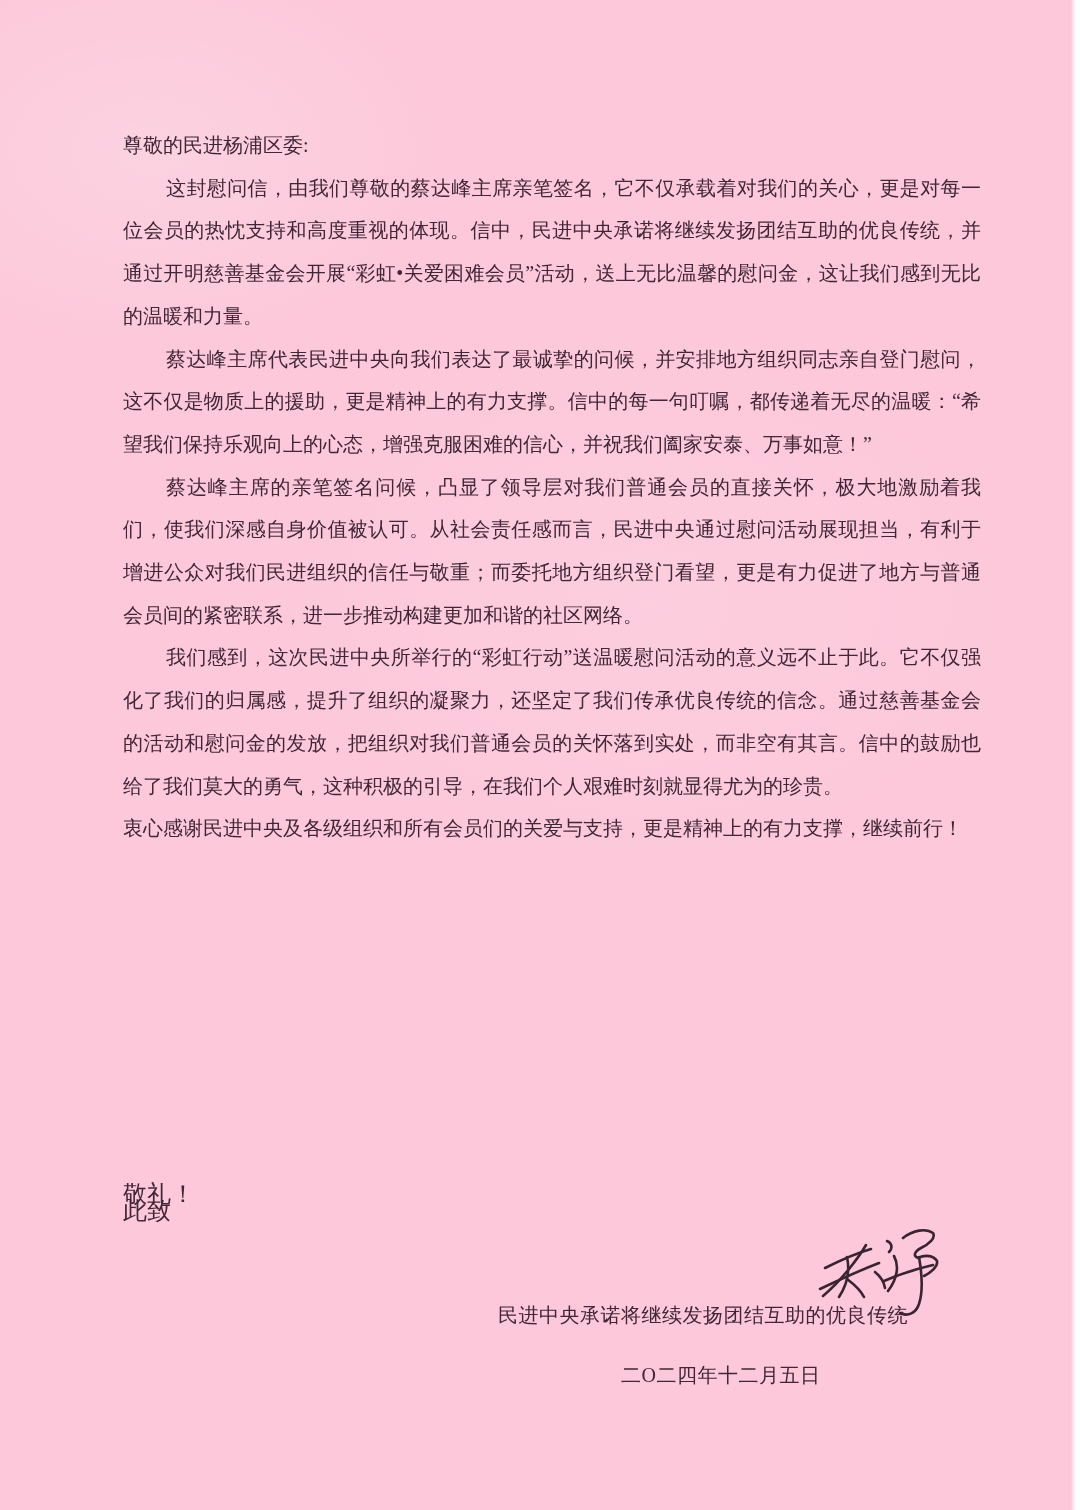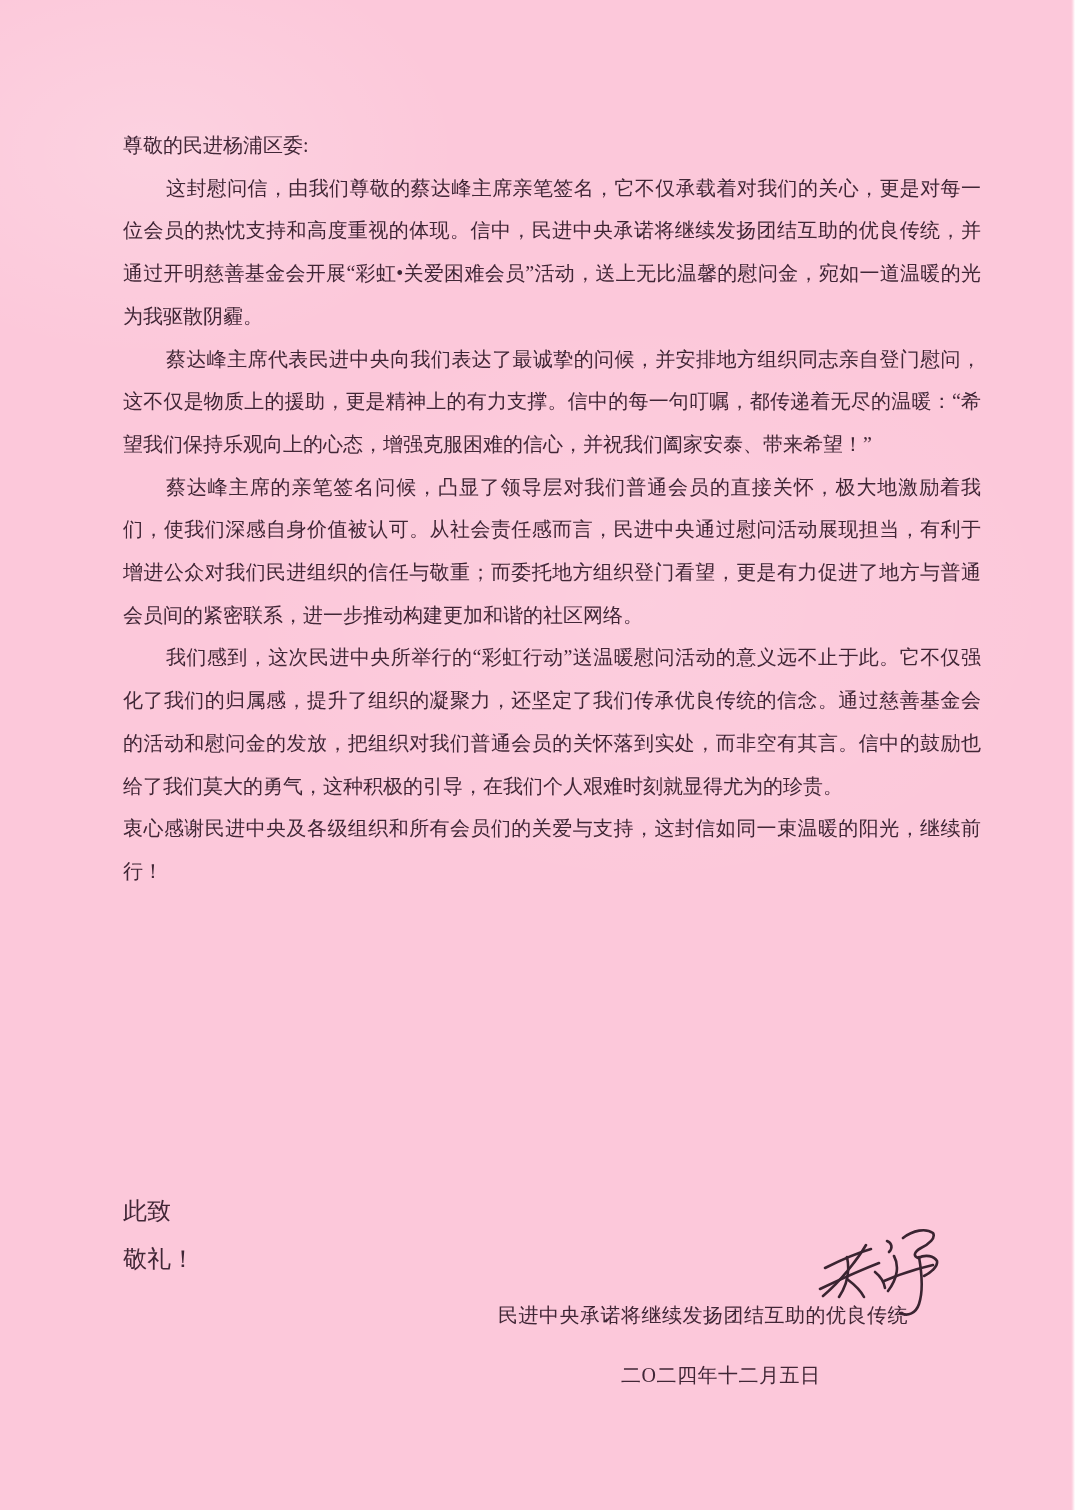--- a/index.html
+++ b/index.html
@@ -34,21 +34,21 @@
   }
   .content p { margin:0; }
   .indent { text-indent:2.15em; }
 
   .cishi, .jingli {
     position:absolute; left:123px;
     font-size:24px; line-height:30px;
     margin:0;
   }
   .cishi { top:1196px; }
-  .jingli { top:1244px; }
+  .jingli { top:1179px; }
 
   .signature-svg {
     position:absolute; left:800px; top:1200px;
     width:170px; height:140px;
   }
   .signature-svg path {
     fill:none;
     stroke:#3a2431;
     stroke-width:2.6;
     stroke-linecap:round;
@@ -66,25 +66,25 @@
     letter-spacing:0.5px;
   }
 </style>
 </head>
 <body>
 
 <div class="page">
 
   <div class="content">
     <p class="salutation">尊敬的民进杨浦区委:</p>
-    <p class="para indent">这封慰问信，由我们尊敬的蔡达峰主席亲笔签名，它不仅承载着对我们的关心，更是对每一位会员的热忱支持和高度重视的体现。信中，民进中央承诺将继续发扬团结互助的优良传统，并通过开明慈善基金会开展“彩虹•关爱困难会员”活动，送上无比温馨的慰问金，宛如一道温暖的光为我驱散阴霾。</p>
-    <p class="para indent">蔡达峰主席代表民进中央向我们表达了最诚挚的问候，并安排地方组织同志亲自登门慰问，这不仅是物质上的援助，更是精神上的有力支撑。信中的每一句叮嘱，都传递着无尽的温暖：“希望我们保持乐观向上的心态，增强克服困难的信心，并祝我们阖家安泰、带来希望！”</p>
+    <p class="para indent">这封慰问信，由我们尊敬的蔡达峰主席亲笔签名，它不仅承载着对我们的关心，更是对每一位会员的热忱支持和高度重视的体现。信中，民进中央承诺将继续发扬团结互助的优良传统，并通过开明慈善基金会开展“彩虹•关爱困难会员”活动，送上无比温馨的慰问金，这让我们感到无比的温暖和力量。</p>
+    <p class="para indent">蔡达峰主席代表民进中央向我们表达了最诚挚的问候，并安排地方组织同志亲自登门慰问，这不仅是物质上的援助，更是精神上的有力支撑。信中的每一句叮嘱，都传递着无尽的温暖：“希望我们保持乐观向上的心态，增强克服困难的信心，并祝我们阖家安泰、万事如意！”</p>
     <p class="para indent">蔡达峰主席的亲笔签名问候，凸显了领导层对我们普通会员的直接关怀，极大地激励着我们，使我们深感自身价值被认可。从社会责任感而言，民进中央通过慰问活动展现担当，有利于增进公众对我们民进组织的信任与敬重；而委托地方组织登门看望，更是有力促进了地方与普通会员间的紧密联系，进一步推动构建更加和谐的社区网络。</p>
     <p class="para indent">我们感到，这次民进中央所举行的“彩虹行动”送温暖慰问活动的意义远不止于此。它不仅强化了我们的归属感，提升了组织的凝聚力，还坚定了我们传承优良传统的信念。通过慈善基金会的活动和慰问金的发放，把组织对我们普通会员的关怀落到实处，而非空有其言。信中的鼓励也给了我们莫大的勇气，这种积极的引导，在我们个人艰难时刻就显得尤为的珍贵。</p>
-    <p class="para">衷心感谢民进中央及各级组织和所有会员们的关爱与支持，这封信如同一束温暖的阳光，继续前行！</p>
+    <p class="para">衷心感谢民进中央及各级组织和所有会员们的关爱与支持，更是精神上的有力支撑，继续前行！</p>
   </div>
 
   <p class="cishi">此致</p>
   <p class="jingli">敬礼！</p>
 
   <svg class="signature-svg" viewBox="0 0 170 140" xmlns="http://www.w3.org/2000/svg" aria-hidden="true">
 
     <path d="M66,45 C59,57 42,80 23,96"></path>
     <path d="M25,68 C41,60 57,53 71,49"></path>
     <path d="M20,89 C41,79 61,70 79,63"></path>

